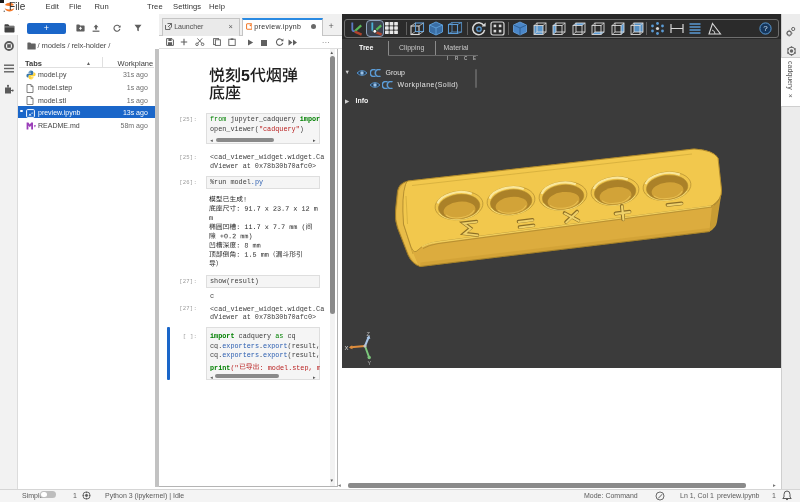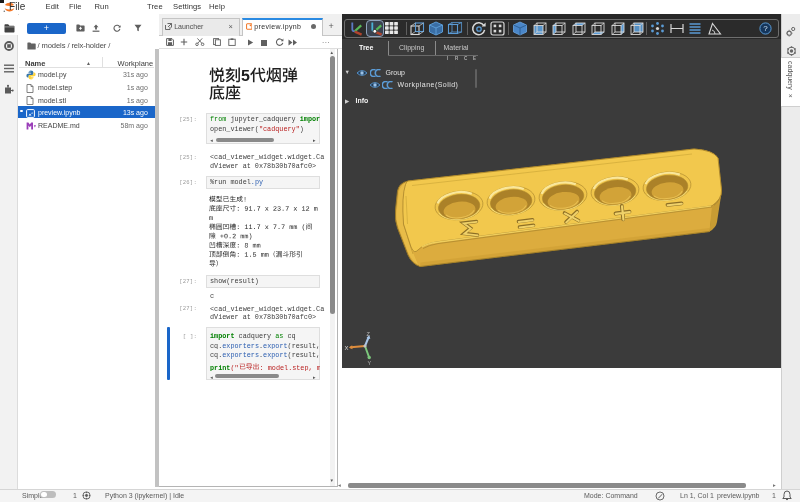--- a/index.html
+++ b/index.html
@@ -61,21 +61,21 @@
   </svg>
 <svg class="ab" style="left:134px;top:24px" width="8" height="8" viewBox="0 0 8 8">
 <path d="M0.5 0.8 L7.5 0.8 L4.8 4.2 L4.8 7.2 L3.2 6.4 L3.2 4.2 Z" fill="#5f5f5f"></path>
   </svg>
 <svg class="ab" style="left:27px;top:42px" width="9" height="8" viewBox="0 0 9 8">
 <path d="M0.4 1.1 Q0.4 0.5 1.0 0.5 L3.3 0.5 L4.2 1.5 L8.1 1.5 Q8.7 1.5 8.7 2.1 L8.7 6.9 Q8.7 7.5 8.1 7.5 L1.0 7.5 Q0.4 7.5 0.4 6.9 Z" fill="#616161"></path>
   </svg>
 <div class="t" style="left:37.5px;top:42.4px;font-size:7.6px;letter-spacing:-0.1px;line-height:8px;color:#4a4a4a">/ models / relx-holder /</div>
 <div class="ab" style="left:19px;top:55px;width:135px;height:13px;border-bottom:1px solid #e0e0e0"></div>
 <div class="ab" style="left:102px;top:57px;width:1px;height:10px;background:#e0e0e0"></div>
-<div class="t" style="left:25px;top:59px;font-size:7.5px;font-weight:bold;color:#3c3c3c">Name</div>
+<div class="t" style="left:25px;top:59px;font-size:7.5px;font-weight:bold;color:#3c3c3c">Tabs</div>
 <div class="t" style="left:86px;top:60px;font-size:5px;color:#616161">▲</div>
 <div class="t" style="left:117.5px;top:59px;font-size:7.5px;color:#3c3c3c">Workplane</div>
 <svg class="ab" style="left:25.5px;top:70.3px" width="10" height="10" viewBox="0 0 10 10">
 <path d="M4.9 0.6 Q2.6 0.6 2.6 2.2 L2.6 3.3 L5.1 3.3 L5.1 3.8 L1.8 3.8 Q0.4 3.8 0.4 5.8 Q0.4 7.6 1.8 7.6 L2.6 7.6 L2.6 6.2 Q2.6 4.9 4.0 4.9 L6.4 4.9 Q7.4 4.9 7.4 3.8 L7.4 2.2 Q7.4 0.6 4.9 0.6 Z" fill="#3776ab"></path>
 <circle cx="3.9" cy="1.9" r="0.55" fill="#fff"></circle>
 <path d="M5.1 9.4 Q7.4 9.4 7.4 7.8 L7.4 6.7 L4.9 6.7 L4.9 6.2 L8.2 6.2 Q9.6 6.2 9.6 4.2 Q9.6 2.4 8.2 2.4 L7.4 2.4 L7.4 3.8 Q7.4 5.1 6.0 5.1 L3.6 5.1 Q2.6 5.1 2.6 6.2 L2.6 7.8 Q2.6 9.4 5.1 9.4 Z" fill="#ffd43b"></path>
 <circle cx="6.1" cy="8.1" r="0.55" fill="#fff"></circle>
   </svg>
 <div class="t" style="left:38px;top:71.0px;font-size:7px;color:#424242">model.py</div>
 <div class="t" style="right:652.2px;top:71.0px;font-size:7px;color:#6d6d6d">31s ago</div>

